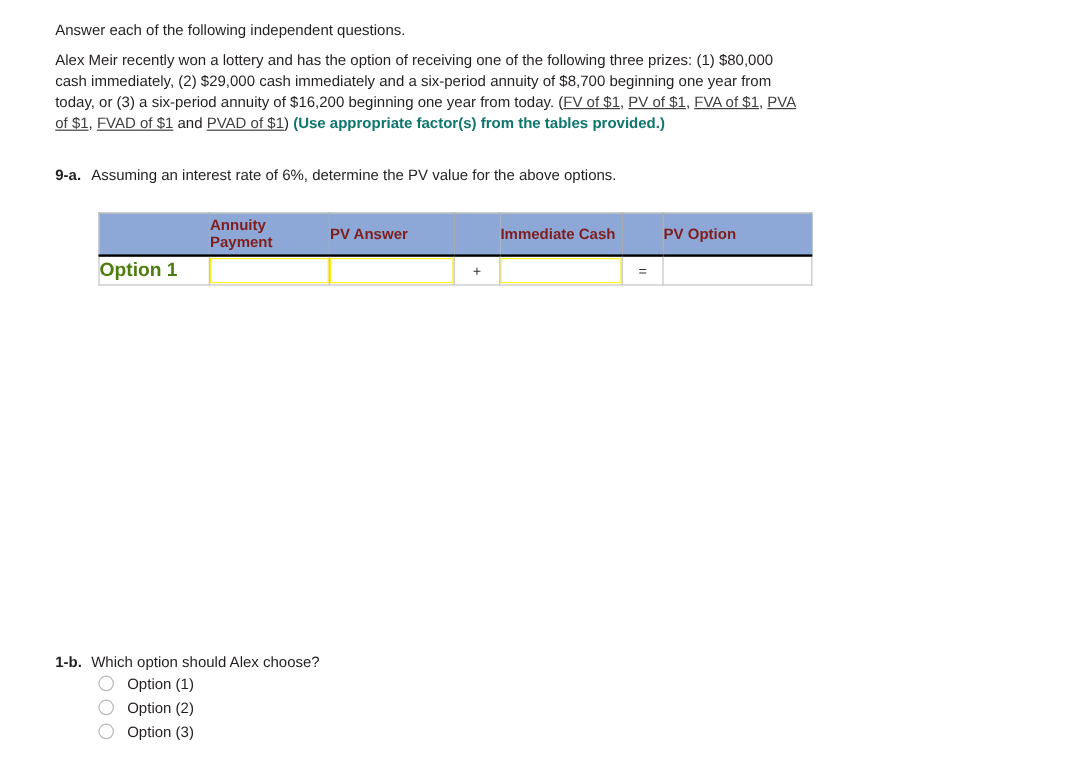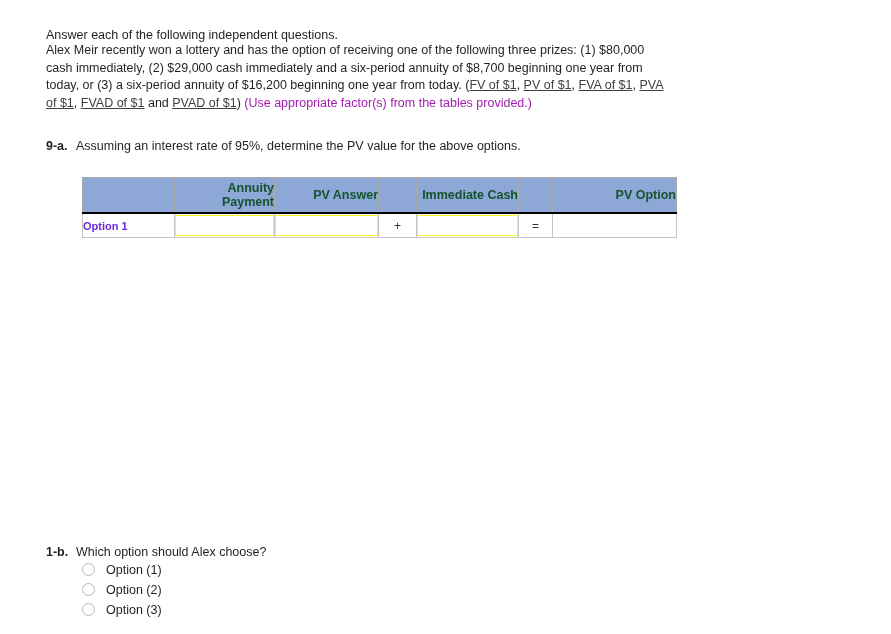--- a/index.html
+++ b/index.html
@@ -13,21 +13,21 @@
     position: relative;
     font-family: "Liberation Sans", sans-serif;
     color: #231f20;
     -webkit-font-smoothing: antialiased;
   }
 
   
   .intro {
     position: absolute;
     left: 46px;
-    top: 27px;
+    top: 17px;
     font-size: 12.5px;
     line-height: 17px;
     color: #231f20;
     white-space: nowrap;
   }
 
   .prompt {
     position: absolute;
     left: 46px;
     top: 42px;
@@ -36,22 +36,22 @@
     line-height: 17.5px;
     color: #231f20;
     text-align: left;
   }
   .prompt .lnk {
     color: #404040;
     text-decoration: underline;
     cursor: pointer;
   }
   .prompt .note {
-    color: #a21caf;
-    font-weight: normal;
+    color: #0f766e;
+    font-weight: bold;
   }
 
   
   .qrow {
     position: absolute;
     font-size: 12.5px;
     line-height: 17px;
     color: #231f20;
     white-space: nowrap;
   }
@@ -79,42 +79,42 @@
   table.grid col.c-label   { width: 92px; }
   table.grid col.c-ann     { width: 100px; }
   table.grid col.c-pva     { width: 104px; }
   table.grid col.c-plus    { width: 38px; }
   table.grid col.c-imm     { width: 102px; }
   table.grid col.c-eq      { width: 34px; }
   table.grid col.c-opt     { width: 124px; }
 
   table.grid th {
     background: #8da8d6;
-    color: #14532d;
+    color: #7f1d1d;
     font-weight: bold;
     font-size: 12.5px;
     line-height: 14px;
     height: 34px;
-    text-align: right;
+    text-align: left;
     vertical-align: middle;
     border: 1px solid #a9a9a9;
     border-bottom: 2px solid #000000;
     padding: 0;
   }
   table.grid td {
     height: 23px;
     padding: 0;
     border: 1px solid #c4c4c4;
     vertical-align: middle;
     background: #ffffff;
   }
   td.rowlabel {
     font-weight: bold;
-    font-size: 11px;
-    color: #6d28d9;
+    font-size: 16px;
+    color: #4d7c0f;
     padding-left: 6px;
     text-align: left;
   }
   td.op {
     text-align: center;
     font-size: 12px;
     color: #333333;
   }
   .cellbox {
     box-sizing: border-box;
@@ -162,21 +162,21 @@
 </head>
 <body>
 
 <div class="intro">Answer each of the following independent questions.</div>
 
 <div class="prompt">
   <span>Alex Meir recently won a lottery and has the option of receiving one of the following three prizes: (1) $80,000 cash immediately, (2) $29,000 cash immediately and a six-period annuity of $8,700 beginning one year from today, or (3) a six-period annuity of $16,200 beginning one year from today. (</span><a class="lnk" href="#">FV of $1</a><span>, </span><a class="lnk" href="#">PV of $1</a><span>, </span><a class="lnk" href="#">FVA of $1</a><span>, </span><a class="lnk" href="#">PVA of $1</a><span>, </span><a class="lnk" href="#">FVAD of $1</a><span> and </span><a class="lnk" href="#">PVAD of $1</a><span>) </span><span class="note">(Use appropriate factor(s) from the tables provided.)</span>
 </div>
 
 <div class="qrow" id="q1a">
-  <span class="qnum">9-a.</span><span>Assuming an interest rate of 95%, determine the PV value for the above options.</span>
+  <span class="qnum">9-a.</span><span>Assuming an interest rate of 6%, determine the PV value for the above options.</span>
 </div>
 
 <div class="tbl-wrap">
   <table class="grid">
     <colgroup>
       <col class="c-label">
         <col class="c-ann">
         <col class="c-pva">
         <col class="c-plus">
       <col class="c-imm">

